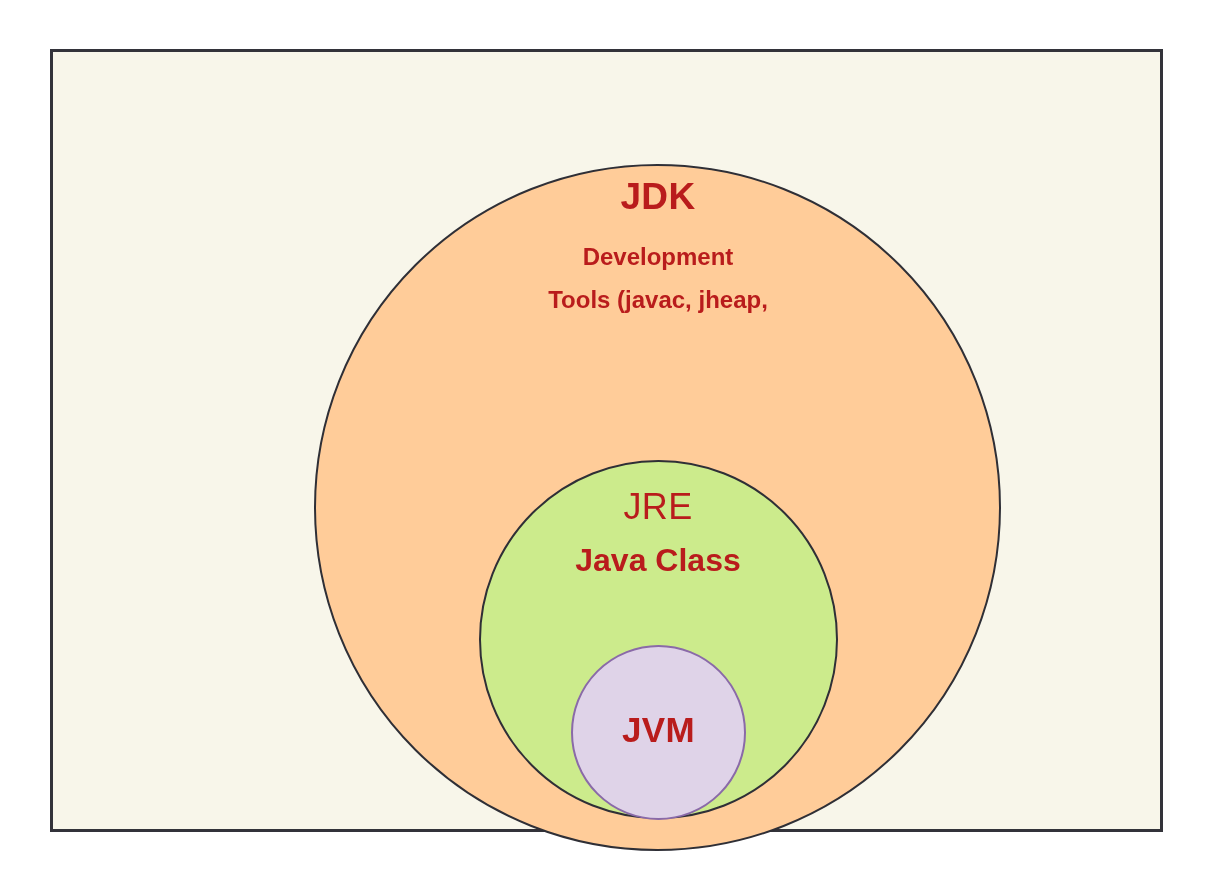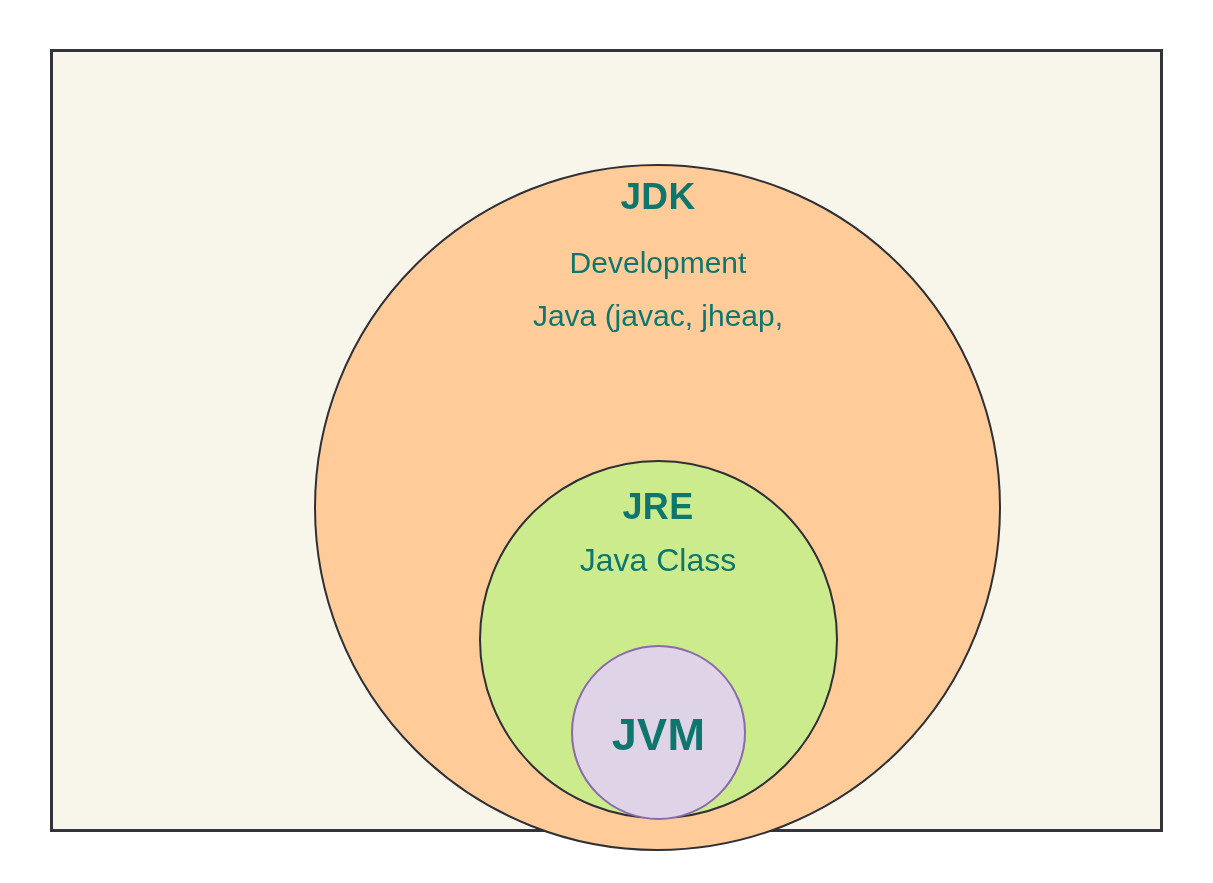--- a/index.html
+++ b/index.html
@@ -59,70 +59,70 @@
     top: 593px;
     width: 175px;
     height: 175px;
     background: #dfd3e8;
     border: 2.5px solid #8a6aa8;
   }
 
   .label-group {
     position: absolute;
     text-align: center;
-    color: #0f766e;
+    color: #b91c1c;
     z-index: 5;
   }
 
   
   #jdk-labels {
     left: 360px;
     top: 126px;
     width: 490px;
   }
   #jdk-title {
     font-size: 37px;
     font-weight: bold;
     letter-spacing: 0.4px;
     line-height: 1.0;
   }
   #jdk-desc {
     margin-top: 21px;
-    font-size: 30px;
+    font-size: 24px;
     line-height: 1.78;
-    font-weight: normal;
+    font-weight: bold;
   }
 
   
   #jre-labels {
     left: 440px;
     top: 437px;
     width: 330px;
   }
   #jre-title {
     font-size: 36px;
-    font-weight: bold;
+    font-weight: normal;
     letter-spacing: 0.4px;
     line-height: 1.0;
   }
   #jre-desc {
     margin-top: 12px;
     font-size: 32px;
     line-height: 1.45;
-    font-weight: normal;
+    font-weight: bold;
   }
 
   
   #jvm-labels {
     left: 518px;
     top: 660px;
     width: 175px;
   }
   #jvm-title {
-    font-size: 45px;
+    font-size: 35px;
     font-weight: bold;
     letter-spacing: 0.4px;
     line-height: 1.0;
   }
 </style>
 </head>
 <body>
 
 <div id="canvas" style="background: rgb(255, 255, 255);">
 
@@ -131,21 +131,21 @@
     <div class="circle" id="jdk-circle" style="background: rgb(255, 204, 153); border-color: rgb(47, 47, 54);"></div>
 
     <div class="circle" id="jre-circle" style="background: rgb(204, 235, 140); border-color: rgb(47, 47, 54);"></div>
 
     <div class="circle" id="jvm-circle" style="background: rgb(223, 211, 232); border-color: rgb(138, 106, 168);"></div>
 
     <div class="label-group" id="jdk-labels">
       <div id="jdk-title">JDK</div>
       <div id="jdk-desc">
         <div>Development</div>
-        <div>Java (javac, jheap,</div>
+        <div>Tools (javac, jheap,</div>
       </div>
     </div>
 
     <div class="label-group" id="jre-labels">
       <div id="jre-title">JRE</div>
       <div id="jre-desc">
         <div>Java Class</div>
       </div>
     </div>
 

